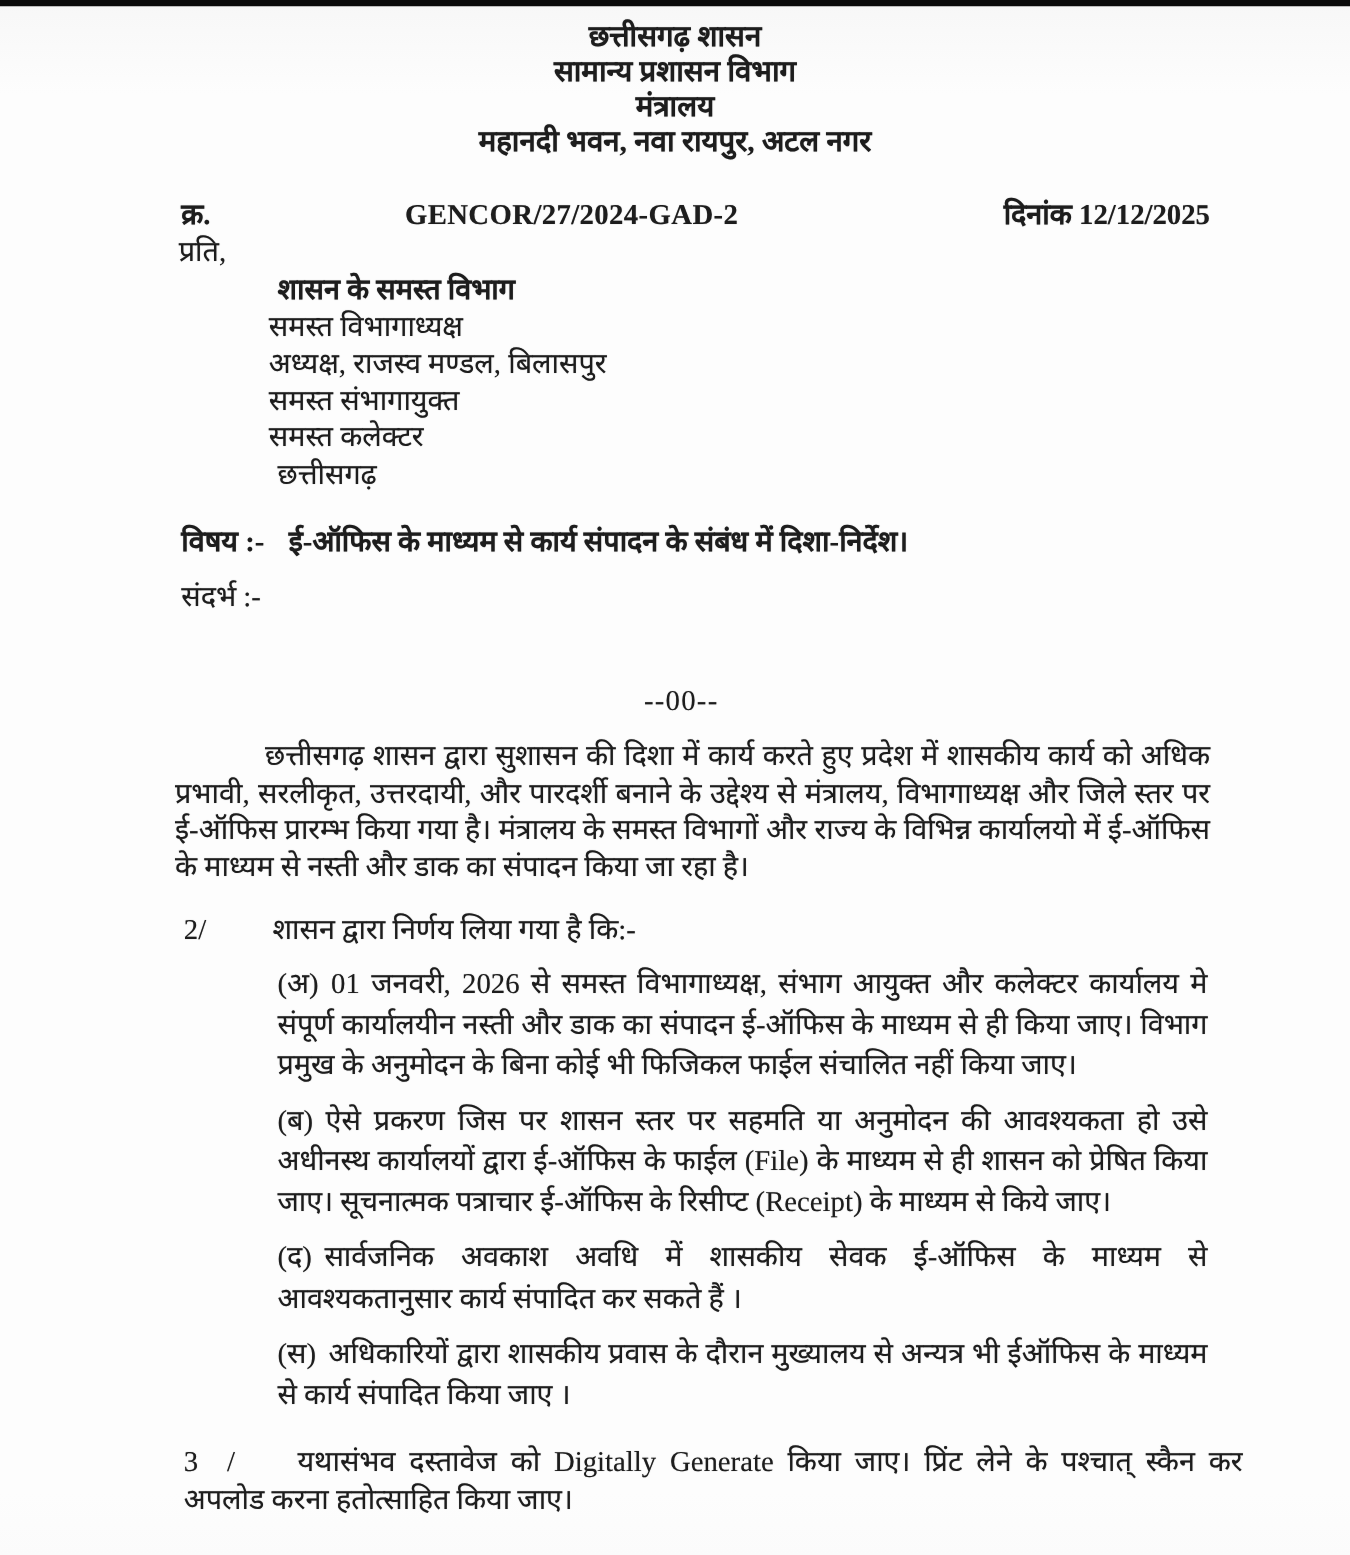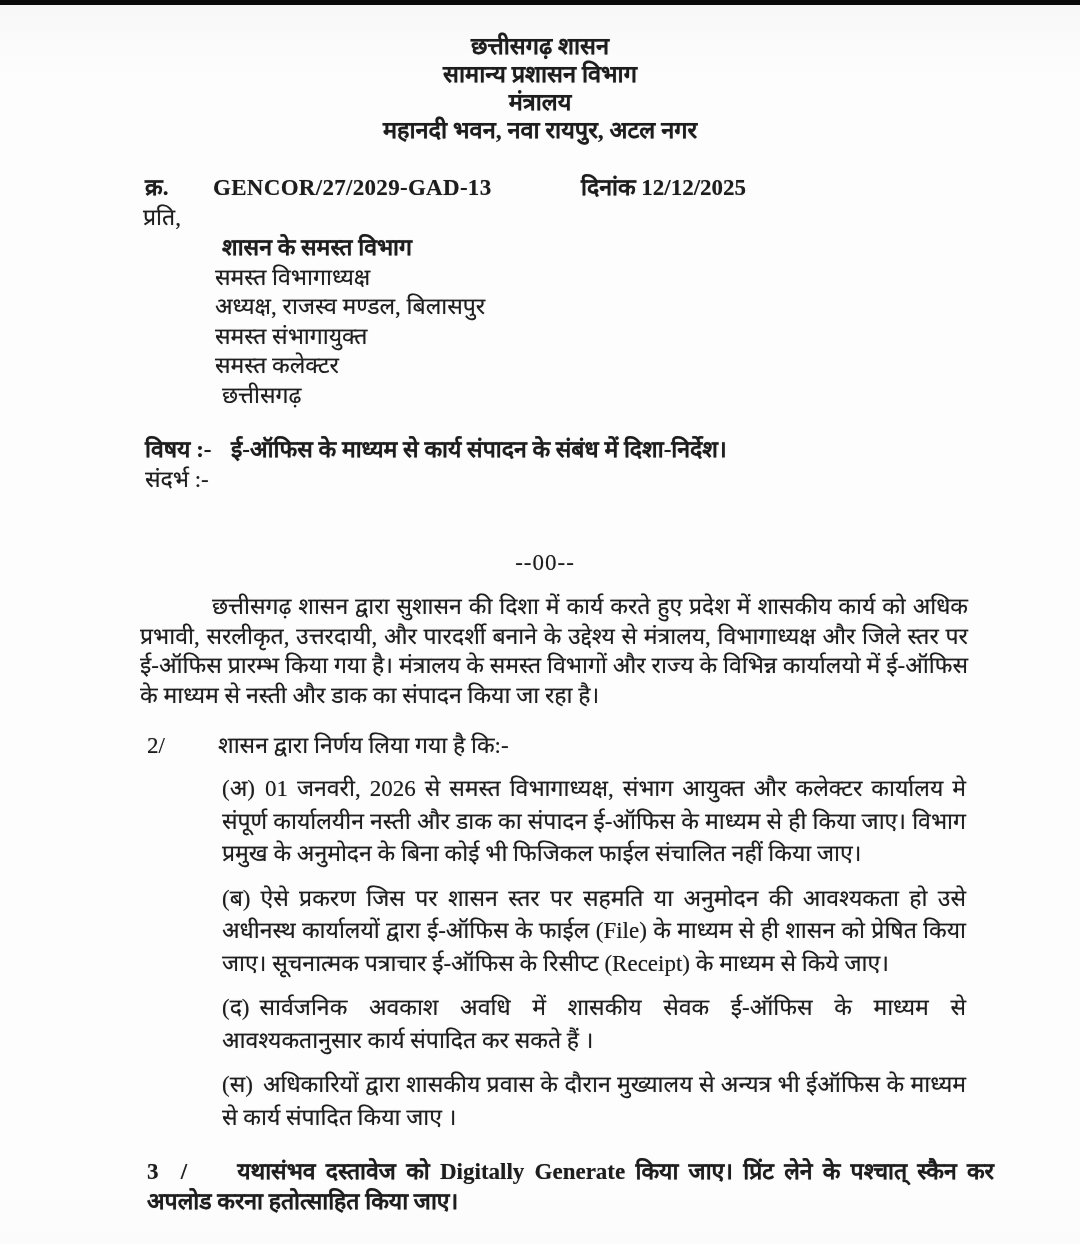--- a/index.html
+++ b/index.html
@@ -15,46 +15,47 @@
     font-size: 23px;
     overflow: hidden;
     text-shadow: 0 0 0.7px rgba(45,45,45,0.55);
   }
   .top-bar {
     position: absolute; top: 0; left: 0;
     width: 100%; height: 5px;
     background: #0b0b0b;
   }
   .letterhead {
-    padding-top: 32px;
+    padding-top: 16px;
     text-align: center;
     font-weight: bold;
     line-height: 28px;
     font-size: 23.5px;
   }
   .ref-row {
     display: flex;
     margin: 26px 112px 0 145px;
     font-weight: bold;
     align-items: baseline;
+    justify-content: space-between;
   }
   .ref-row .sr    { flex: 0 0 68px; }
   .ref-row .refno { flex: 0 0 368px; letter-spacing: 0.3px; }
   .ref-row .date  { }
   .to-label { margin: 1px 0 0 143px; line-height: 29px; }
   .addressees {
     list-style: none;
     margin: 1px 0 0 215px;
     line-height: 29.5px;
   }
   .addressees li:first-child { padding-left: 7px; font-weight: bold; }
   .addressees li:last-child  { padding-left: 7px; }
   .subject-row {
     display: flex;
-    margin: 25px 100px 0 145px;
+    margin: 25px 100px 14px 145px;
     font-weight: bold;
     line-height: 30px;
   }
   .subject-row .lbl { flex: 0 0 86px; }
   .reference-row {
     display: flex;
     margin: 0 100px 0 145px;
     line-height: 30px;
     flex-direction: column;
   }
@@ -81,40 +82,39 @@
   .lettered-item {
     margin: 12px 114px 0 222px;
     text-align: justify;
     line-height: 32.5px;
   }
   .lettered-item .item-label { margin-right: 10px; }
   .sec3-para {
     margin: 23px 86px 0 147px;
     text-align: justify;
     line-height: 29.5px;
-    font-weight: bold;
   }
   .sec3-para .num { margin-right: 44px; letter-spacing: 6px; }
 </style>
 </head>
 <body>
 
 <div class="page">
   <div class="top-bar"></div>
 
   <div class="letterhead">
     <div>छत्तीसगढ़ शासन</div>
     <div>सामान्य प्रशासन विभाग</div>
     <div>मंत्रालय</div>
     <div>महानदी भवन, नवा रायपुर, अटल नगर</div>
   </div>
 
   <div class="ref-row">
     <span class="sr">क्र.</span>
-    <span class="refno">GENCOR/27/2029-GAD-13</span>
+    <span class="refno">GENCOR/27/2024-GAD-2</span>
     <span class="date">दिनांक 12/12/2025</span>
   </div>
 
   <div class="to-label">प्रति,</div>
 
   <ul class="addressees">
     <li>शासन के समस्त विभाग</li>
     <li>समस्त विभागाध्यक्ष</li>
     <li>अध्यक्ष, राजस्व मण्डल, बिलासपुर</li>
     <li>समस्त संभागायुक्त</li>

